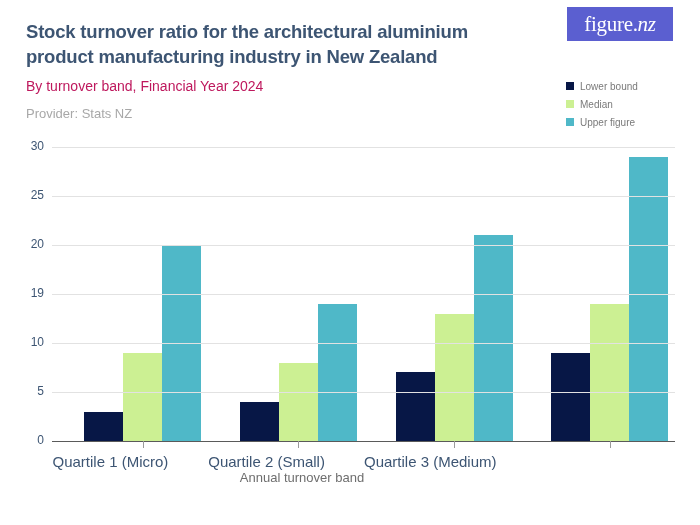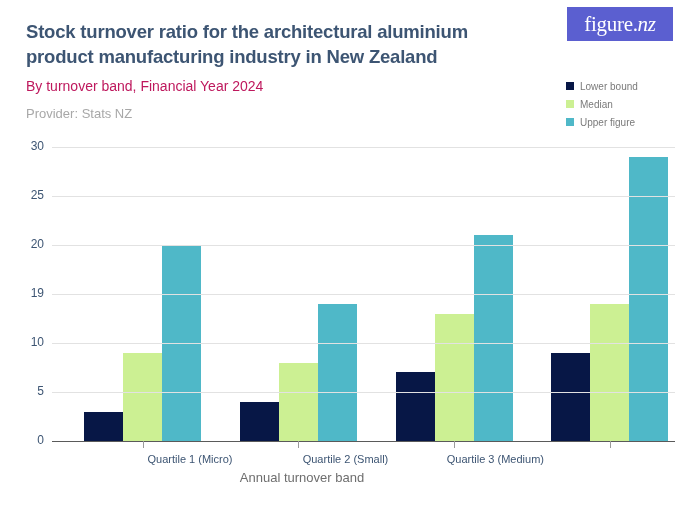--- a/index.html
+++ b/index.html
@@ -66,21 +66,21 @@
 
   .bars-layer { position: absolute; inset: 0; }
   .bar { position: absolute; bottom: 0; }
 
   .xtick {
     position: absolute; width: 1px; height: 7px; background: #9a9a9a;
     top: 294px;
   }
   .xlabel {
     position: absolute; top: 306px; width: 180px; margin-left: -90px;
-    text-align: right; font-size: 11px; color: #3d5573;
+    text-align: left; font-size: 15px; color: #3d5573;
   }
 
   .axis-title {
     position: absolute; left: 0; top: 470px; width: 604px;
     text-align: center; font-size: 13px; color: #6e6e6e;
   }
 </style>
 </head>
 <body>
 

